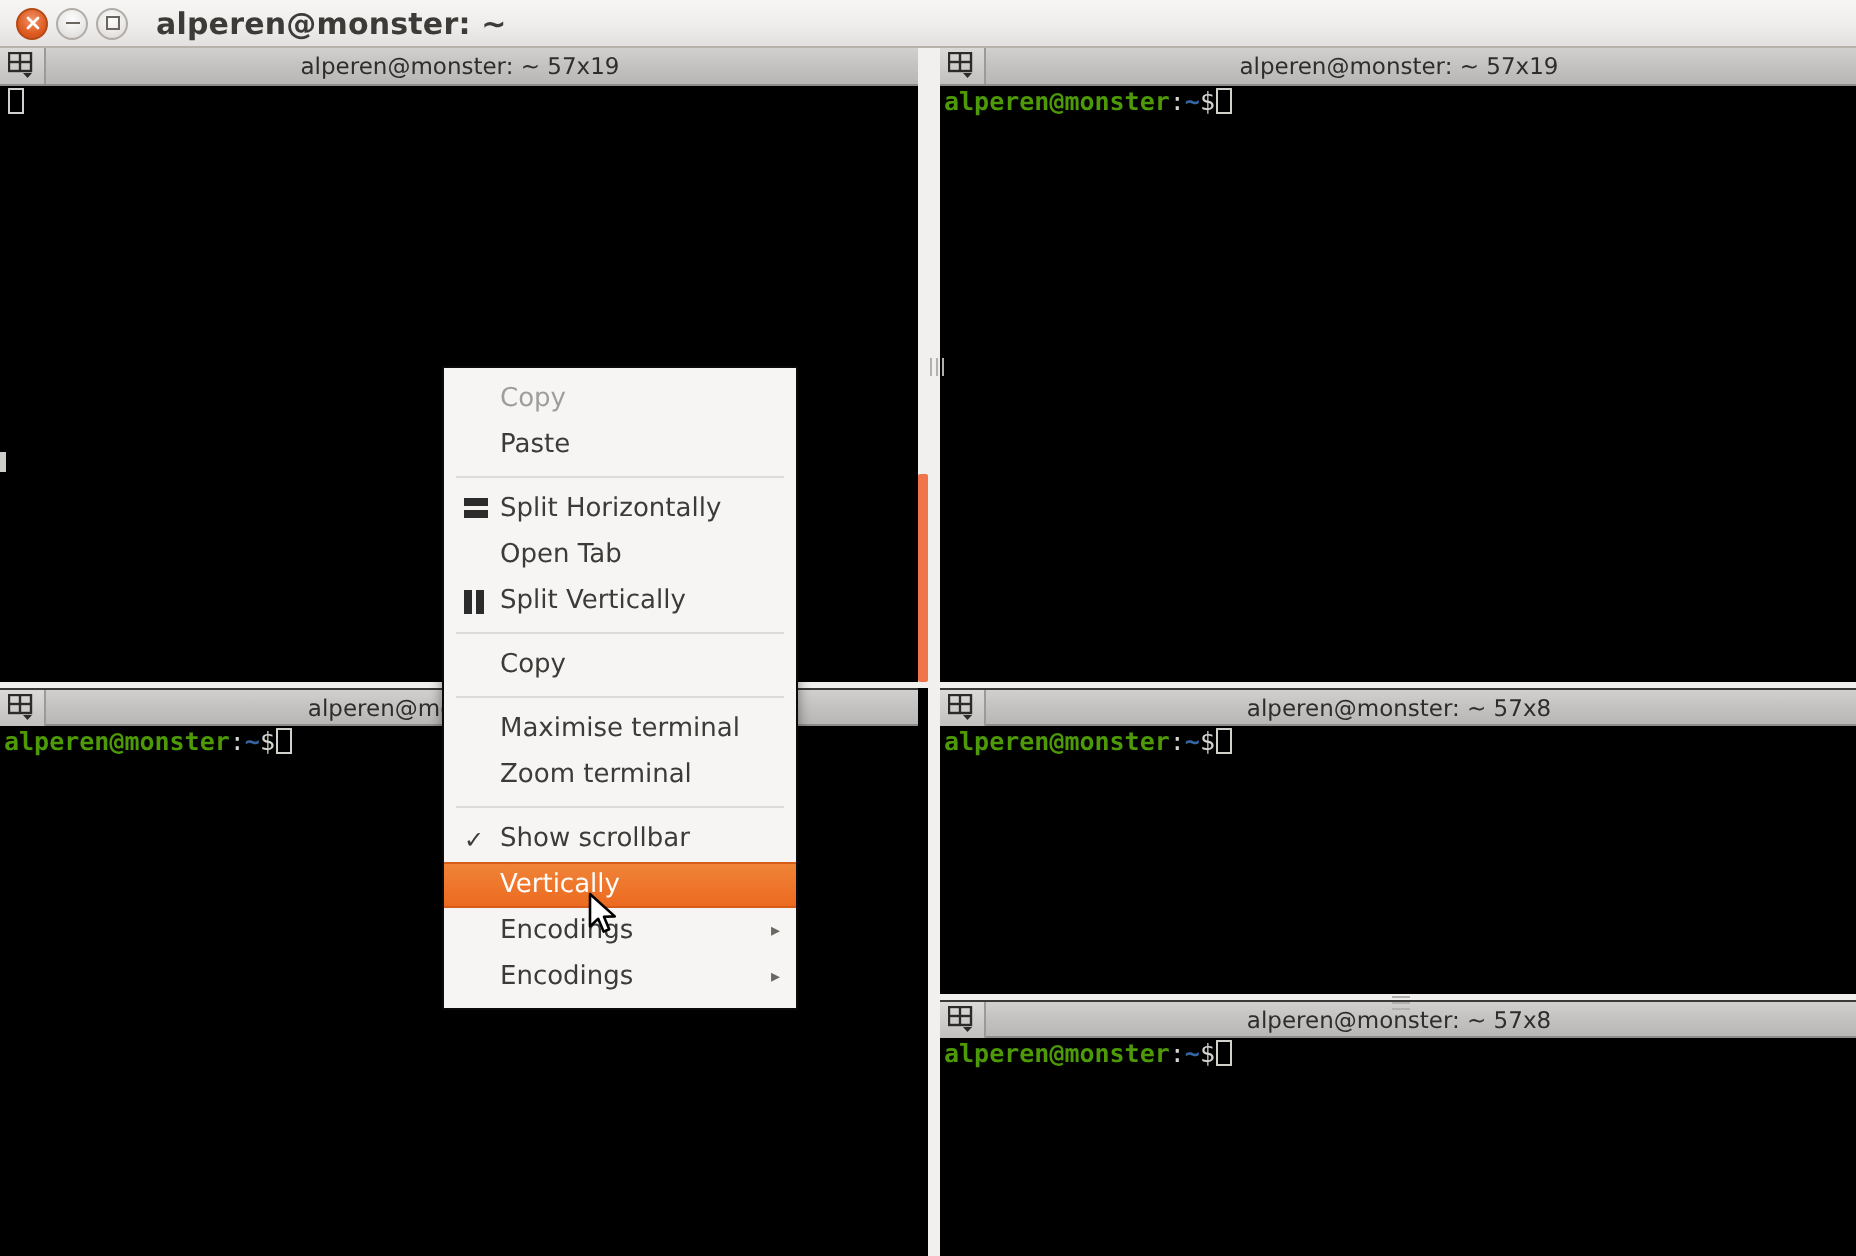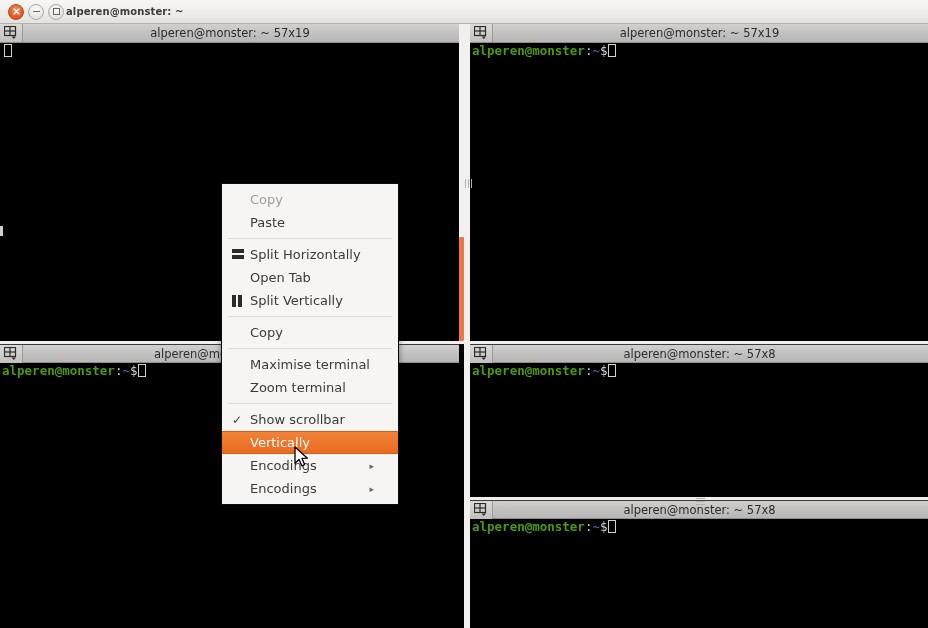--- a/index.html
+++ b/index.html
@@ -71,22 +71,22 @@
     background: #6b6560;
   }
   .wbtn .glyph-max {
     display: block;
     width: 7px;
     height: 7px;
     border: 1.5px solid #6b6560;
     box-sizing: border-box;
   }
   .win-title {
-    margin-left: 2px;
-    font-size: 10px;
+    margin-left: 14px;
+    font-size: 15px;
     font-weight: bold;
     color: #3c3b37;
     letter-spacing: .1px;
     white-space: nowrap;
   }
 
   
   .grid {
     position: absolute;
     left: 0;
@@ -214,21 +214,21 @@
     border: 1px solid #0a0a0a;
     box-shadow: 0 2px 6px rgba(0,0,0,.45);
     padding: 4px 0 4px 0;
     box-sizing: border-box;
     z-index: 50;
   }
   .mi {
     display: flex;
     align-items: center;
     height: 23px;
-    padding: 0 24px 0 10px;
+    padding: 0 8px 0 10px;
     font-size: 13px;
     color: #3c3b37;
     position: relative;
     box-sizing: border-box;
   }
   .mi.disabled { color: #a09e9b; }
   .mi.selected {
     background: linear-gradient(to bottom, #f08437 0%, #ec6a21 100%);
     color: #ffffff;
     border-top: 1px solid #d55d17;

